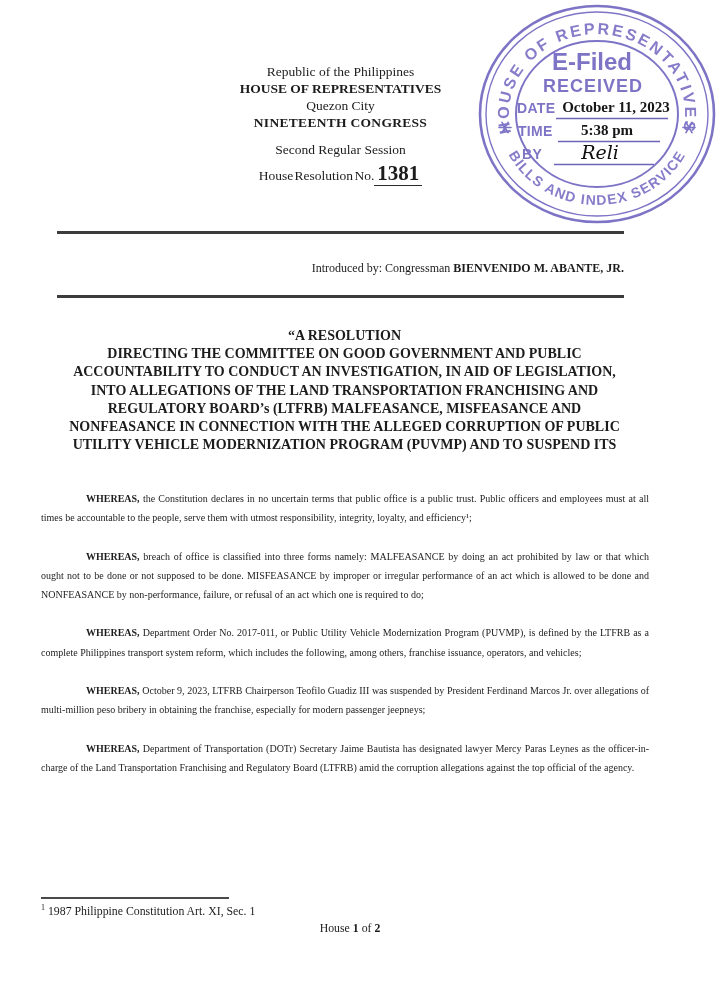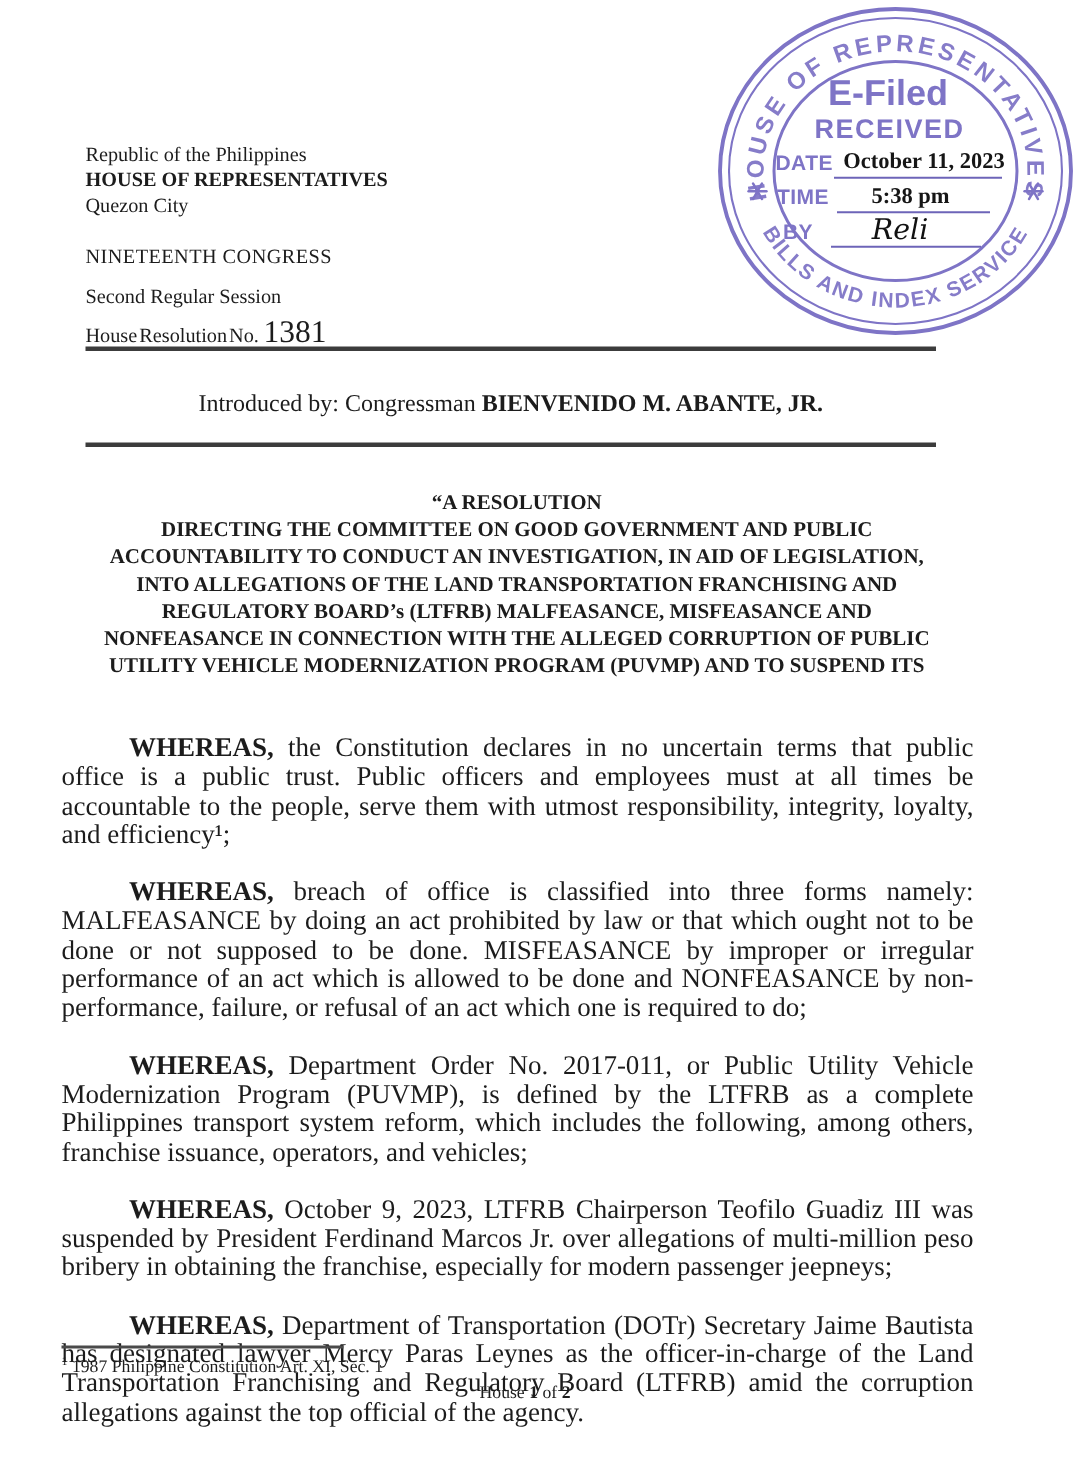--- a/index.html
+++ b/index.html
@@ -8,55 +8,55 @@
     position:relative;
     width:725px; height:983px;
     background:#ffffff;
     font-family:"Liberation Serif", serif;
     color:#1c1c1c;
     overflow:hidden;
   }
 
   
   .doc-header {
-    position:absolute; top:94px; left:57px; width:567px;
-    font-size:13.5px; line-height:17px;
+    position:absolute; top:63px; left:57px; width:567px;
+    text-align:center; font-size:13.5px; line-height:17px;
   }
   .doc-header .bold { font-weight:bold; }
-  .congress   { margin-top:17px; font-weight:normal; letter-spacing:.3px; }
+  .congress   { font-weight:bold; letter-spacing:.3px; }
   .session    { margin-top:10px; }
   .res-line   { margin-top:7px; word-spacing:-2px; }
   .res-no {
-    font-weight:normal; font-size:21px; word-spacing:0;
+    font-weight:bold; font-size:21px; word-spacing:0;
     border-bottom:1.5px solid #2a2a2a; padding:0 3px;
   }
 
   
   .rule {
     position:absolute; left:57px; width:567px; height:3px;
     background:#3c3c3c;
   }
   .rule-top    { top:231px; }
   .rule-bottom { top:295px; }
 
   .introduced {
     position:absolute; top:261px; left:57px; width:567px;
-    text-align:center; font-size:16px;
+    text-align:right; font-size:12px;
   }
 
   
   .title-block {
     position:absolute; top:327px; left:40px; width:609px;
     text-align:center; font-weight:bold; font-size:14px; line-height:18.2px;
   }
 
   
   .body-block {
     position:absolute; top:489px; left:41px; width:608px;
-    font-size:18px; line-height:19.3px; text-align:justify;
+    font-size:10px; line-height:19.3px; text-align:justify;
   }
   .body-block p { text-indent:45px; margin-bottom:19px; }
   .body-block b { font-weight:bold; }
 
   
   .footnote-area { position:absolute; top:897px; left:41px; width:608px; }
   .fn-rule  { width:188px; height:1.5px; background:#4a4a4a; }
   .fn-text  { margin-top:4px; font-size:11.8px; }
   .fn-text sup { font-size:8px; }
   .page-footer {

